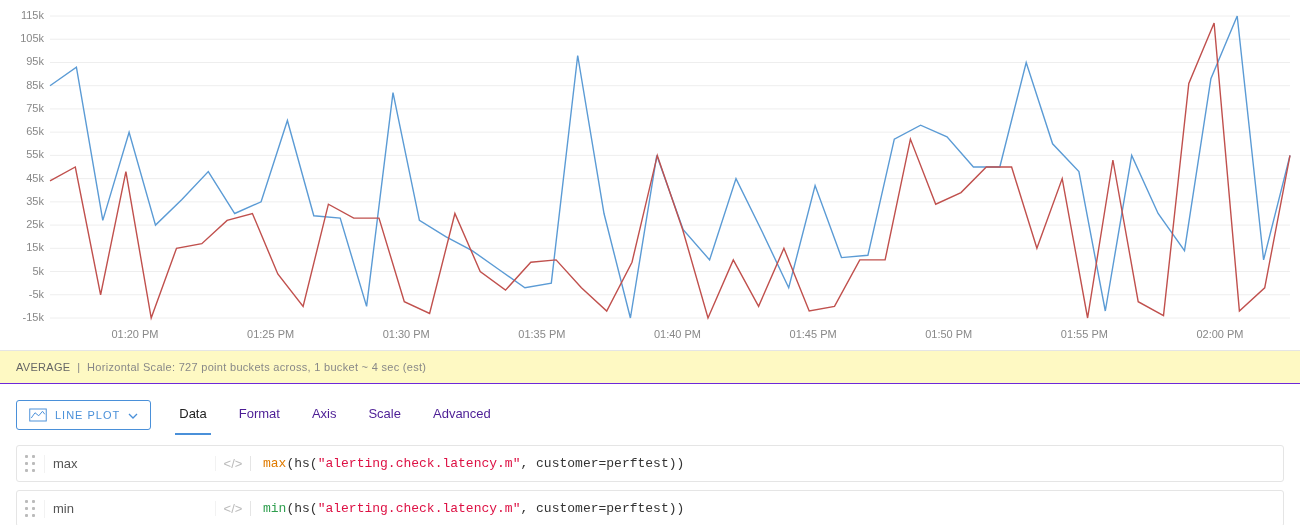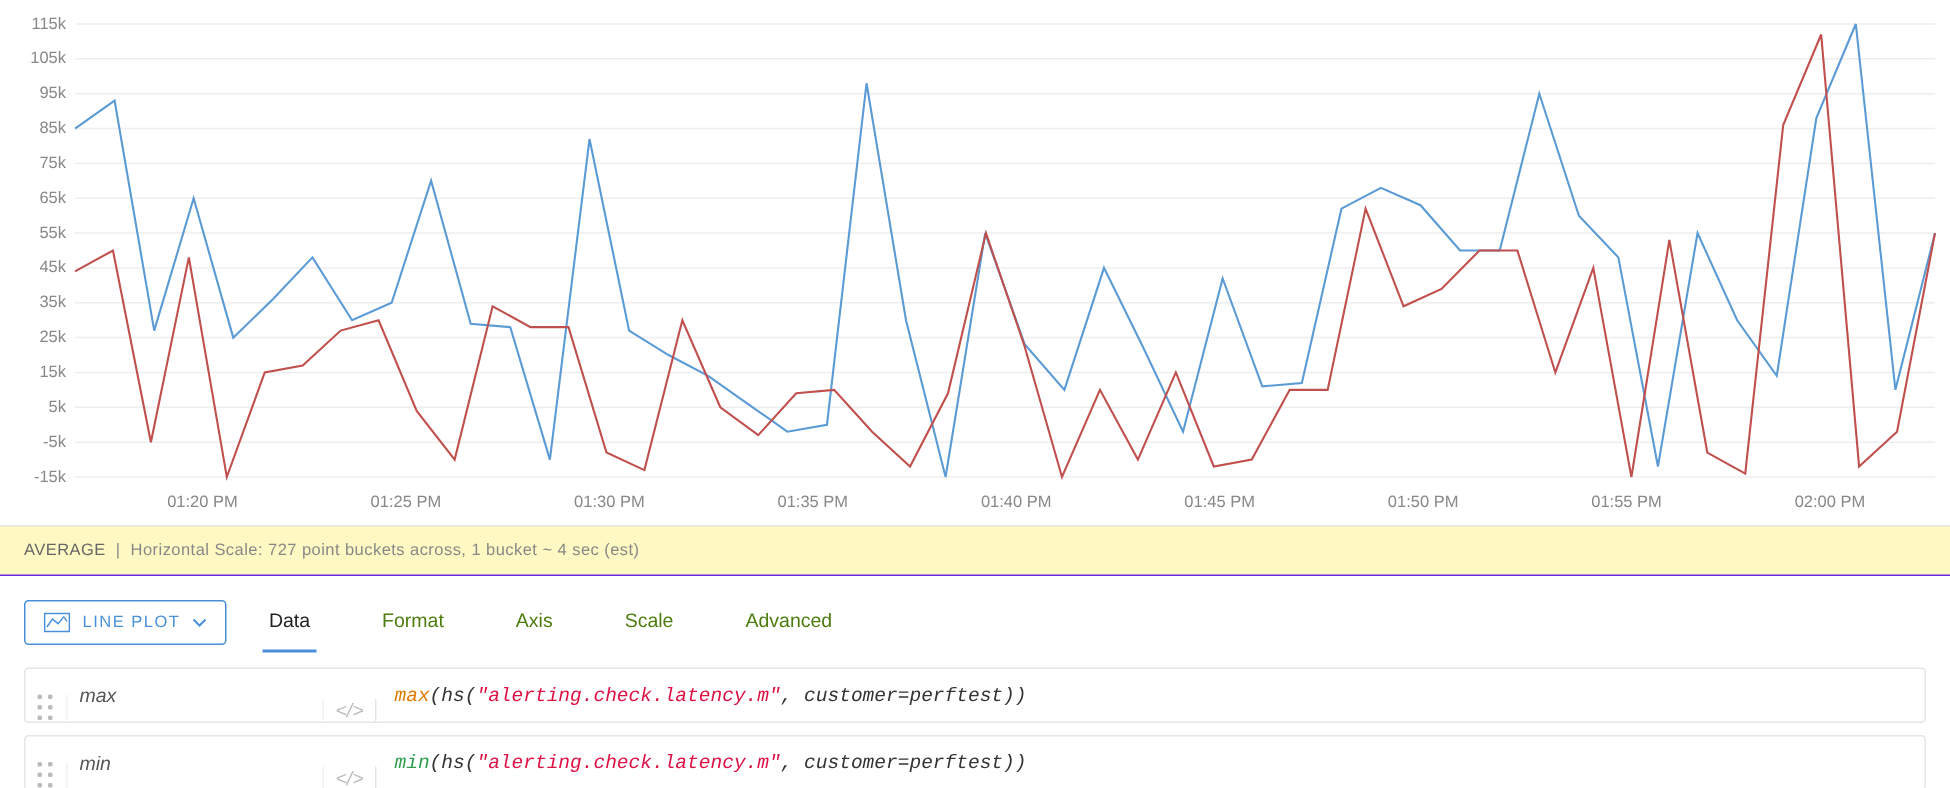--- a/index.html
+++ b/index.html
@@ -51,45 +51,44 @@
     letter-spacing: 1px;
     font-size: 11px;
     font-weight: 500;
     cursor: pointer;
     background: #fff;
   }
   .plot-type-btn svg.icon-line { width: 18px; height: 14px; margin-right: 8px; }
   .plot-type-btn .chev { margin-left: 8px; }
   .tabs {
     display: flex;
-    gap: 40px;
+    gap: 24px;
     align-items: flex-start;
   }
   .tab {
     padding: 12px 4px;
-    color: #4d7c0f;
+    color: #4c1d95;
     font-size: 13px;
     cursor: pointer;
     border-bottom: 2px solid transparent;
   }
   .tab.active {
     color: #222;
     border-bottom-color: #4a90d9;
   }
   .queries {
     padding: 10px 16px;
   }
   .query-row {
     display: flex;
-    align-items: flex-end;
+    align-items: center;
     border: 1px solid #e5e5e5;
     border-radius: 3px;
     margin-bottom: 8px;
     background: #fff;
-    font-style: italic;
   }
   .q-handle {
     width: 28px;
     display: flex;
     align-items: center;
     justify-content: center;
     color: #bbb;
     cursor: grab;
     border-right: 1px solid #f2f2f2;
   }

